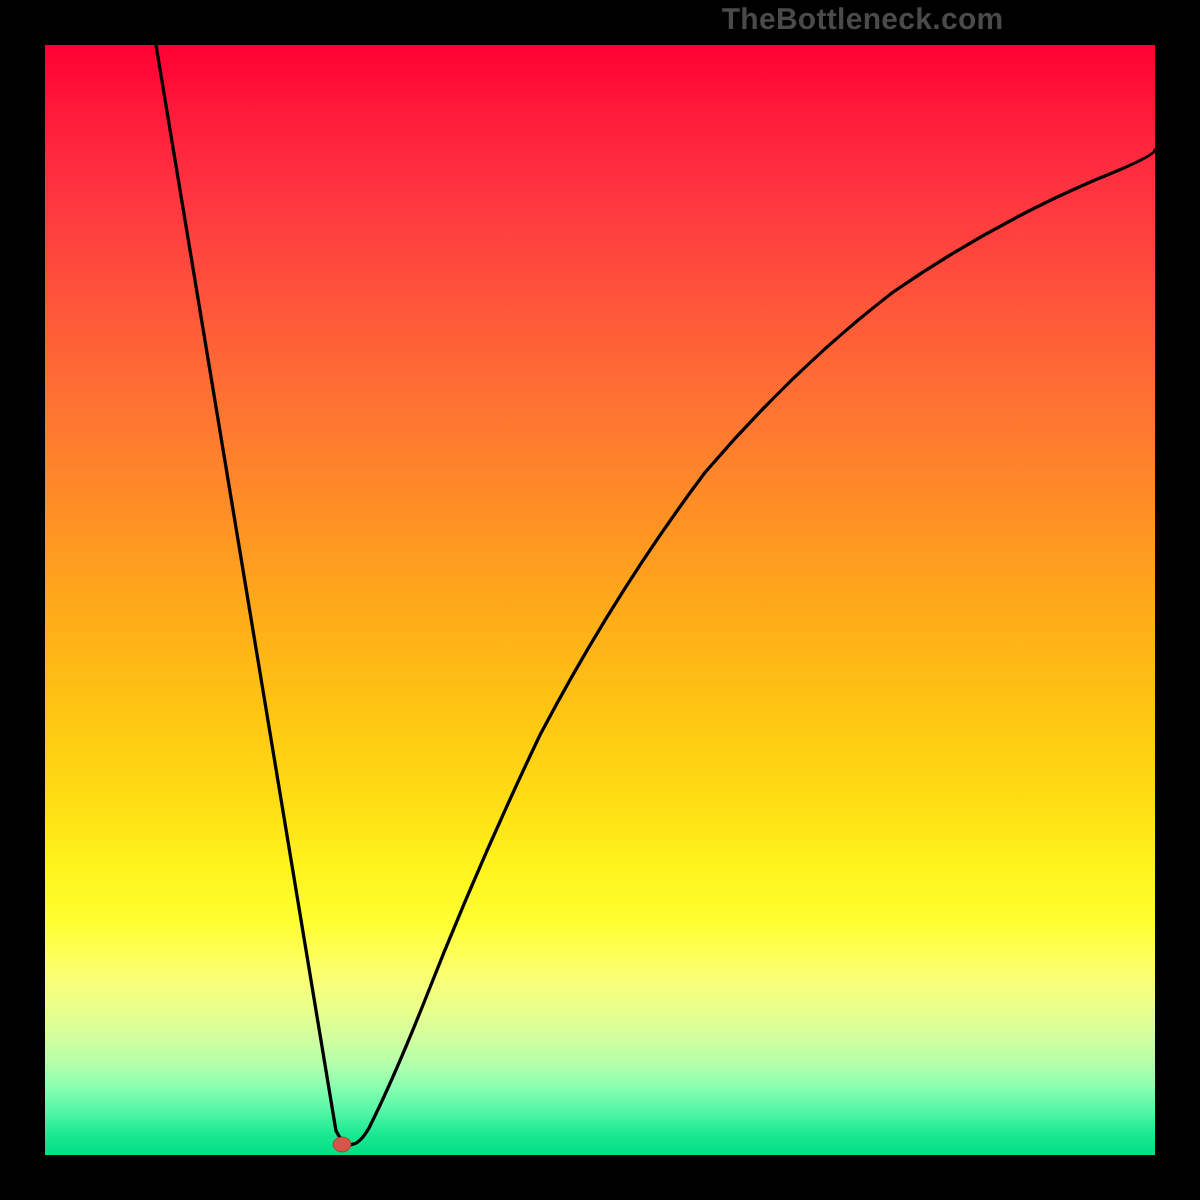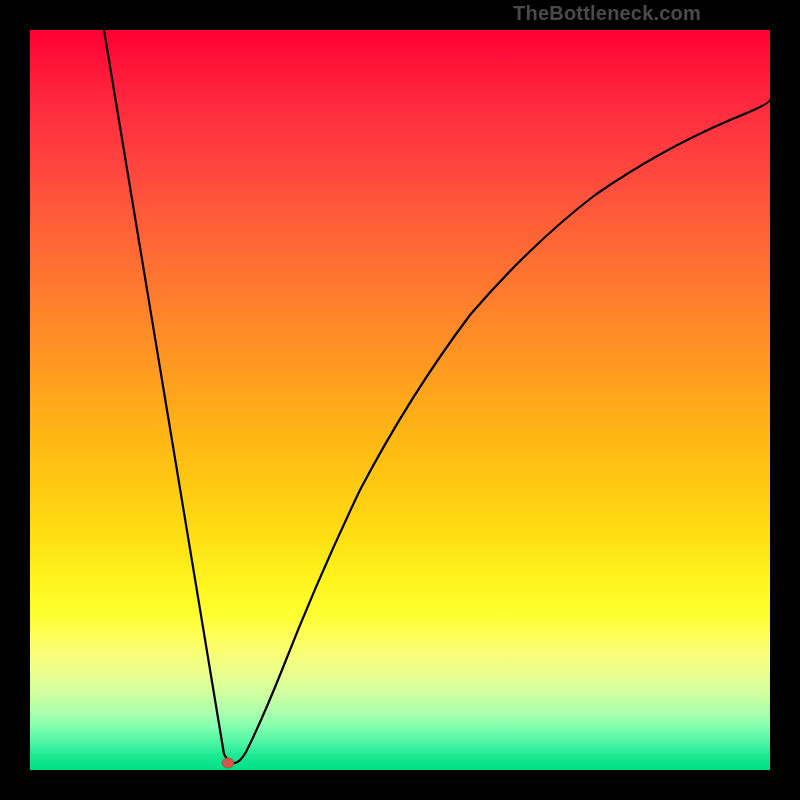--- a/index.html
+++ b/index.html
@@ -9,21 +9,20 @@
     height: 800px;
     background: #000;
     font-family: Arial, Helvetica, sans-serif;
     overflow: hidden;
   }
   .frame {
     position: relative;
     width: 677px;
     height: 800px;
     background: #000;
-    padding-left: 32px;
   }
   .watermark {
     position: absolute;
     top: 2px;
     right: 8px;
     color: #4a4a4a;
     font-size: 20px;
     font-weight: 600;
     letter-spacing: 0.2px;
     z-index: 20;

